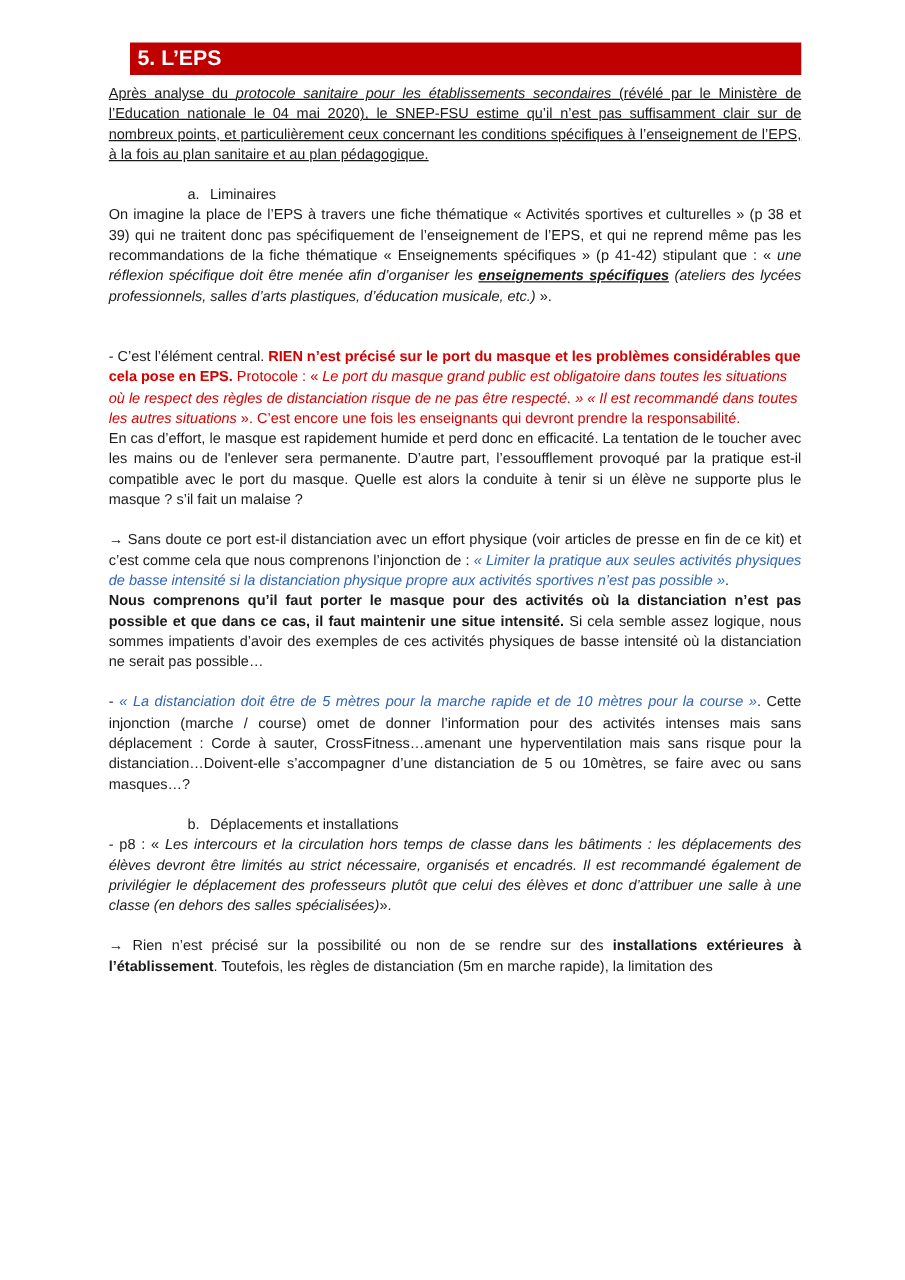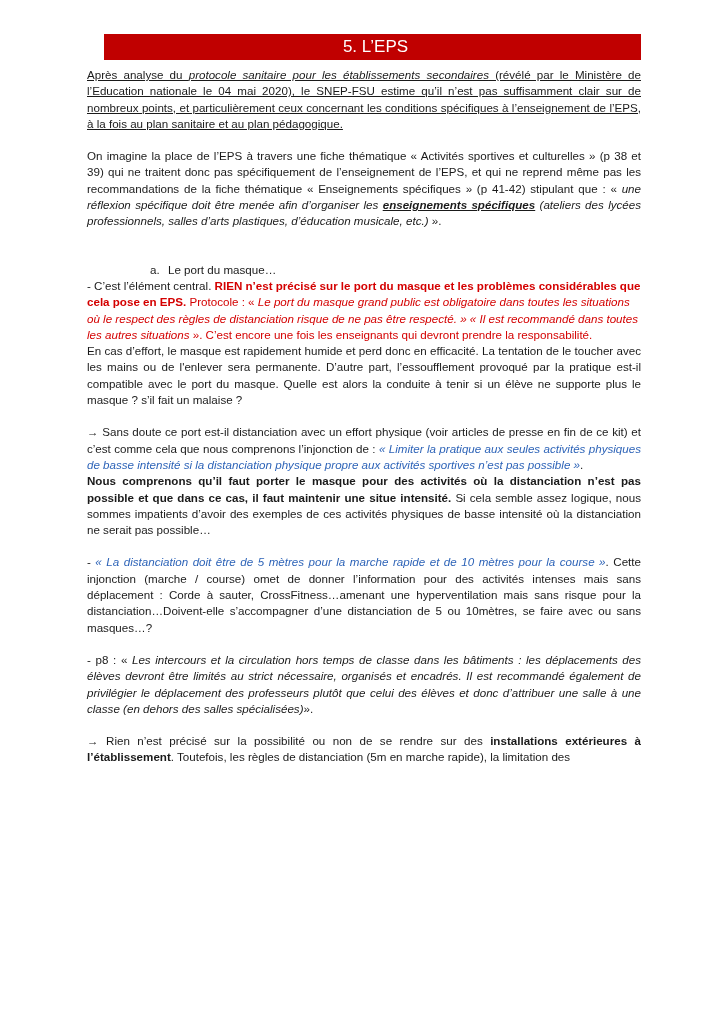--- a/index.html
+++ b/index.html
@@ -1,20 +1,20 @@
 <!DOCTYPE html>
 <html><head>
 <meta charset="utf-8">
 <style>
   html, body { margin:0; padding:0; background:#ffffff; }
   body { width:724px; height:1024px; position:relative; overflow:hidden;
          font-family:"Liberation Sans", sans-serif; color:#1a1a1a; }
   .page { position:absolute; left:87px; top:34px; width:554px; }
   .title-bar { margin-left:17px; background:#c00000; color:#ffffff; height:26px;
-               font-weight:normal; font-size:17px; line-height:26px; padding-left:6px;text-align:center; }
+               font-weight:bold; font-size:17px; line-height:26px; padding-left:6px; }
   p { margin:0; font-size:11.6px; line-height:16.3px; text-align:justify; }
   .gap { height:16px; }
   .heading { font-size:11.6px; line-height:16.3px; padding-left:63px; }
   .heading .num { display:inline-block; width:18px; }
   .red { color:#d40000; }
   .blue { color:#2e64b8; }
   i { font-style:italic; }
   b { font-weight:bold; }
   u { text-decoration:underline; }
   .intro { margin-top:7px;text-decoration:underline; }
@@ -26,41 +26,42 @@
 
   <div class="title-bar">
     <span>5.</span>
     <span>L’EPS</span>
   </div>
 
   <p class="intro"><span>Après analyse du </span><i>protocole sanitaire pour les établissements secondaires</i><span> (révélé par le Ministère de l’Education nationale le 04 mai 2020), le SNEP-FSU estime qu’il n’est pas suffisamment clair sur de nombreux points, et particulièrement ceux concernant les conditions spécifiques à l’enseignement de l’EPS, à la fois au plan sanitaire et au plan pédagogique.</span></p>
 
   <div class="gap"></div>
 
+  <div class="heading"><span class="num">a.</span><span>Liminaires</span></div>
   <p><span>On imagine la place de l’EPS à travers une fiche thématique « Activités sportives et culturelles » (p 38 et 39) qui ne traitent donc pas spécifiquement de l’enseignement de l’EPS, et qui ne reprend même pas les recommandations de la fiche thématique « Enseignements spécifiques » (p 41-42) stipulant que : « </span><i><span>une réflexion spécifique doit être menée afin d’organiser les </span><b><u>enseignements spécifiques</u></b><span> (ateliers des lycées professionnels, salles d’arts plastiques, d’éducation musicale, etc.)</span></i><span> ».</span></p>
 
   <div class="gap"></div>
 
 
   <div class="gap"></div>
 
-  <div class="heading"><span class="num">a.</span><span>Le port du masque…</span></div>
   <p style="text-align:left"><span>- C’est l’élément central. </span><b class="red">RIEN n’est précisé sur le port du masque et les problèmes considérables que cela pose en EPS.</b><span class="red"> Protocole : « </span><i class="red">Le port du masque grand public est obligatoire dans toutes les situations où le respect des règles de distanciation risque de ne pas être respecté. » « Il est recommandé dans toutes les autres situations</i><span class="red"> ». C’est encore une fois les enseignants qui devront prendre la responsabilité.</span></p>
   <p>En cas d’effort, le masque est rapidement humide et perd donc en efficacité. La tentation de le toucher avec les mains ou de l'enlever sera permanente. D’autre part, l’essoufflement provoqué par la pratique est-il compatible avec le port du masque. Quelle est alors la conduite à tenir si un élève ne supporte plus le masque ? s’il fait un malaise ?</p>
 
   <div class="gap"></div>
 
   <p><span>→</span><span> Sans doute ce port est-il distanciation avec un effort physique (voir articles de presse en fin de ce kit) et c’est comme cela que nous comprenons l’injonction de : </span><i class="blue">« Limiter la pratique aux seules activités physiques de basse intensité si la distanciation physique propre aux activités sportives n’est pas possible »</i><span>.</span></p>
   <p><b>Nous comprenons qu’il faut porter le masque pour des activités où la distanciation n’est pas possible et que dans ce cas, il faut maintenir une situe intensité.</b><span> Si cela semble assez logique, nous sommes impatients d’avoir des exemples de ces activités physiques de basse intensité où la distanciation ne serait pas possible…</span></p>
 
   <div class="gap"></div>
 
   <p><span>- </span><i class="blue">« La distanciation doit être de 5 mètres pour la marche rapide et de 10 mètres pour la course »</i><span>. Cette injonction (marche / course) omet de donner l’information pour des activités intenses mais sans déplacement : Corde à sauter, CrossFitness…amenant une hyperventilation mais sans risque pour la distanciation…Doivent-elle s’accompagner d’une distanciation de 5 ou 10mètres, se faire avec ou sans masques…?</span></p>
 
   <div class="gap"></div>
 
+  <div class="heading"><span class="num">b.</span><span>Déplacements et installations</span></div>
   <p><span>- p8 : « </span><i>Les intercours et la circulation hors temps de classe dans les bâtiments : les déplacements des élèves devront être limités au strict nécessaire, organisés et encadrés. Il est recommandé également de privilégier le déplacement des professeurs plutôt que celui des élèves et donc d’attribuer une salle à une classe (en dehors des salles spécialisées)</i><span>».</span></p>
 
   <div class="gap"></div>
 
   <p><span>→</span><span> Rien n’est précisé sur la possibilité ou non de se rendre sur des </span><b>installations extérieures à l’établissement</b><span>. Toutefois, les règles de distanciation (5m en marche rapide), la limitation des</span></p>
 
 </div>
 
 </body></html>

